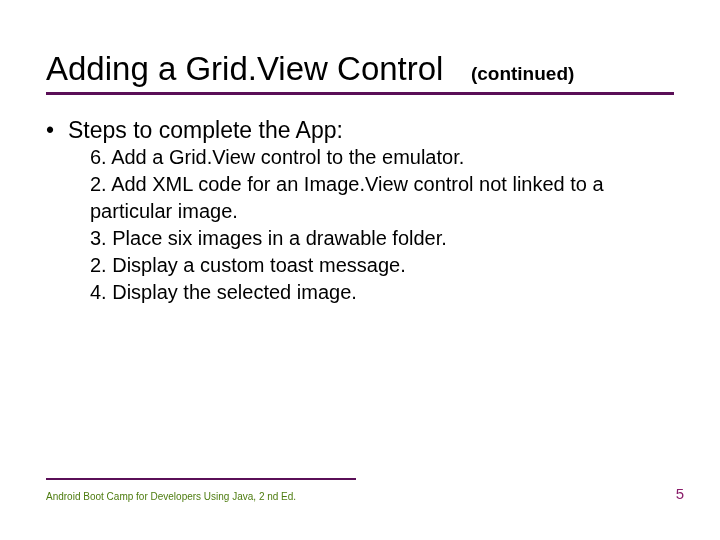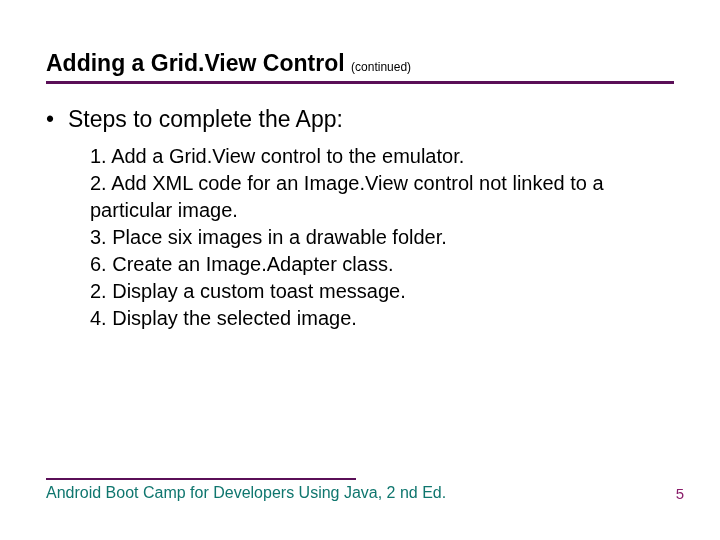--- a/index.html
+++ b/index.html
@@ -9,35 +9,34 @@
     height: 540px;
     position: relative;
     padding: 50px 46px 0 46px;
   }
   .title-wrap {
     border-bottom: 3px solid #5a0f57;
     padding-bottom: 4px;
     margin-bottom: 22px;
   }
   .title {
-    font-size: 23px;
-    font-weight: bold;
+    font-size: 33px;
+    font-weight: normal;
     color: #000;
     display: inline;
   }
   .subtitle {
-    font-size: 12px;
-    font-weight: normal;
+    font-size: 19px;
+    font-weight: bold;
     color: #000;
-    margin-left: 2px;
+    margin-left: 23px;
   }
   .bullet-row {
     font-size: 23px;
     color: #000;
-    margin-bottom: 10px;
   }
   .bullet-dot {
     display: inline-block;
     width: 22px;
   }
   .steps {
     margin-left: 44px;
     font-size: 20px;
     color: #000;
     line-height: 1.35;
@@ -48,22 +47,22 @@
     left: 46px;
     bottom: 60px;
     width: 310px;
     height: 2px;
     background: #5a0f57;
   }
   .footer-text {
     position: absolute;
     left: 46px;
     bottom: 38px;
-    font-size: 16px;
-    color: #0f766e;
+    font-size: 10px;
+    color: #4d7c0f;
   }
   .page-num {
     position: absolute;
     right: 36px;
     bottom: 38px;
     font-size: 15px;
     color: #8a1d6a;
   }
 </style>
 </head>
@@ -74,24 +73,23 @@
   <div class="title-wrap">
     <span class="title">Adding a Grid.View Control</span>
     <span class="subtitle">(continued)</span>
   </div>
 
   <div class="bullet-row">
     <span class="bullet-dot">•</span><span>Steps to complete the App:</span>
   </div>
 
   <div class="steps">
-    <span class="step">1. Add a Grid.View control to the emulator.</span>
+    <span class="step">6. Add a Grid.View control to the emulator.</span>
     <span class="step">2. Add XML code for an Image.View control not linked to a particular image.</span>
     <span class="step">3. Place six images in a drawable folder.</span>
-    <span class="step">6. Create an Image.Adapter class.</span>
     <span class="step">2. Display a custom toast message.</span>
     <span class="step">4. Display the selected image.</span>
   </div>
 
   <div class="footer-rule"></div>
   <div class="footer-text">Android Boot Camp for Developers Using Java, 2 nd Ed.</div>
   <div class="page-num">5</div>
 
 </div>
 

